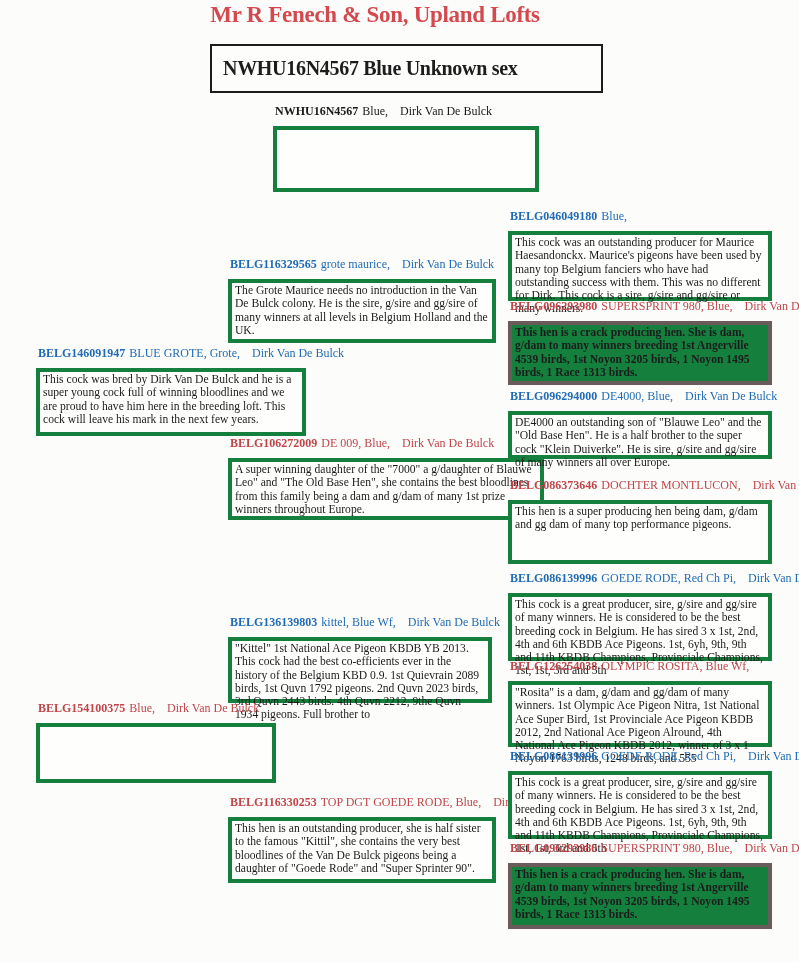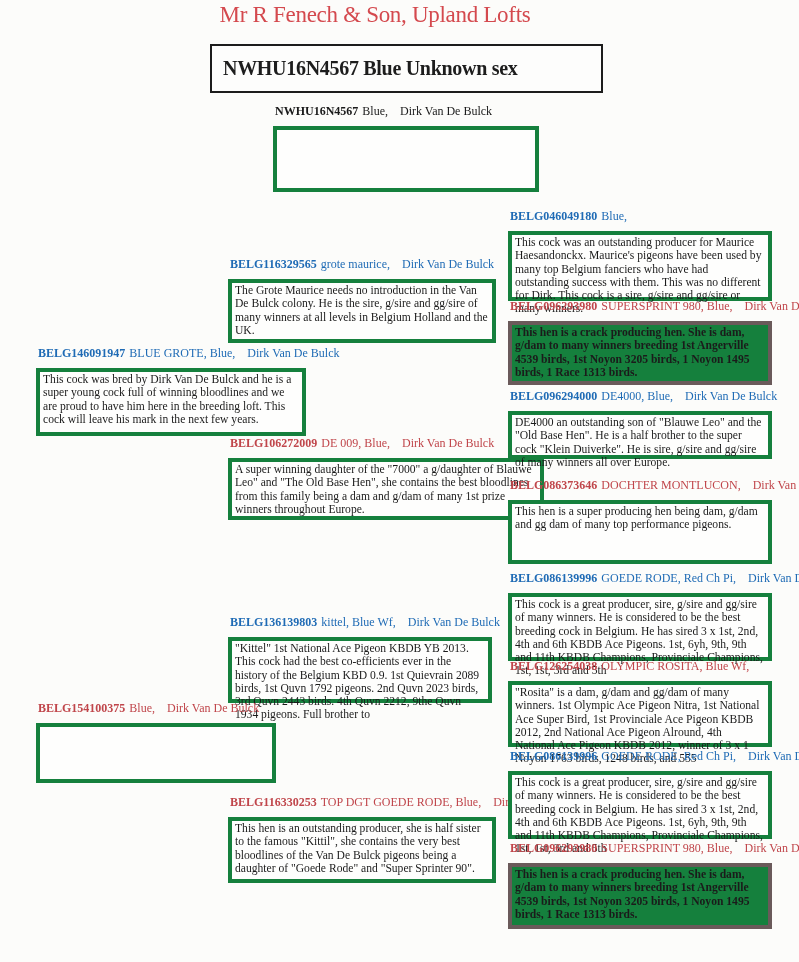--- a/index.html
+++ b/index.html
@@ -12,21 +12,21 @@
     width:799px;height:962px;
     margin:0 auto;
     background:#fcfcfa;
     overflow:hidden;
   }
   .main-title{
     position:absolute;
     left:0;top:2px;width:750px;
     text-align:center;
     font-size:23px;
-    font-weight:normal;
+    font-weight:bold;
     letter-spacing:-0.3px;
     color:#d4494e;
     margin:0;
   }
   .subject-heading{
     position:absolute;
     left:210px;top:44px;
     width:393px;height:49px;
     border:2px solid #1c1c1c;
     box-sizing:border-box;
@@ -112,21 +112,21 @@
     <div class="hdr">
       <span class="ring">BELG116329565</span><span class="nm">grote maurice,</span><span class="own">Dirk Van De Bulck</span>
     </div>
     <div class="box">
         <p>The Grote Maurice needs no introduction in the Van De Bulck colony.  He is the sire, g/sire and gg/sire of many winners at all levels in Belgium Holland and the UK.</p>
       </div>
   </div>
 
   <div class="node n2 c-blue">
     <div class="hdr">
-      <span class="ring">BELG146091947</span><span class="nm">BLUE GROTE, Blue,</span><span class="own">Dirk Van De Bulck</span>
+      <span class="ring">BELG146091947</span><span class="nm">BLUE GROTE, Grote,</span><span class="own">Dirk Van De Bulck</span>
     </div>
     <div class="box">
         <p>This cock was bred by Dirk Van De Bulck and he is a super young cock full of winning bloodlines and we are proud to have him here in the breeding loft.  This cock will leave his mark in the next few years.</p>
       </div>
   </div>
 
   <div class="node n3 c-red">
     <div class="hdr">
       <span class="ring">BELG106272009</span><span class="nm">DE 009, Blue,</span><span class="own">Dirk Van De Bulck</span>
     </div>

